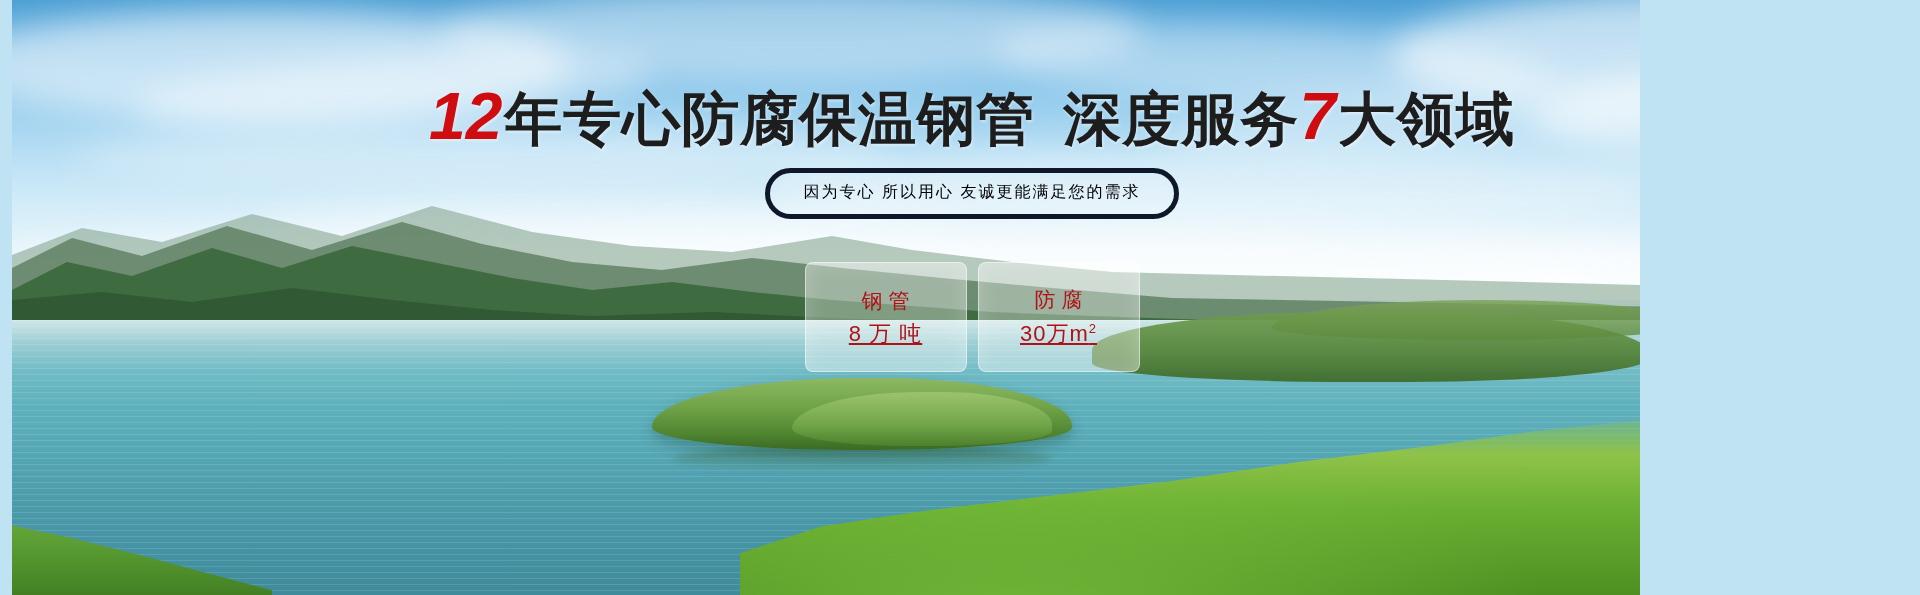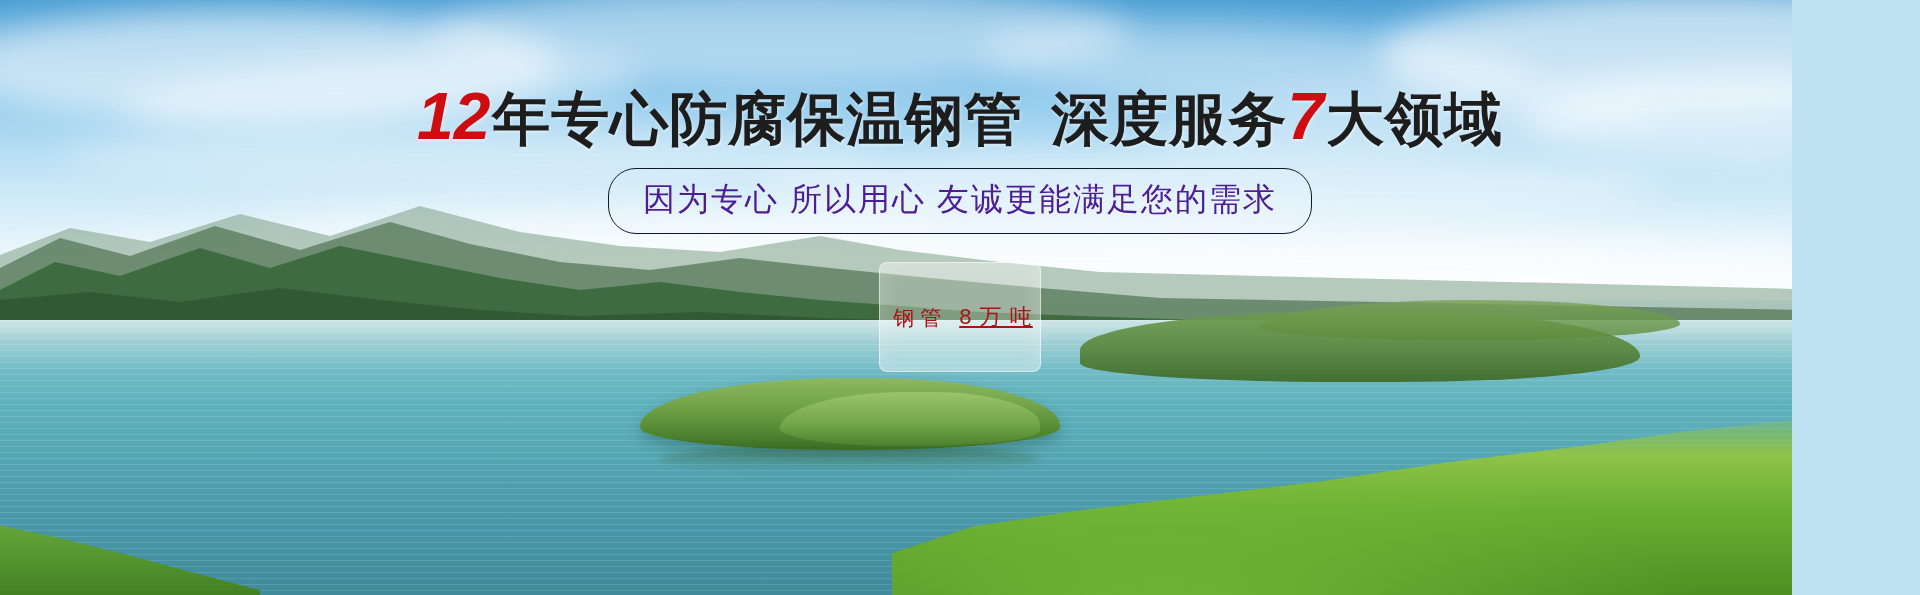--- a/index.html
+++ b/index.html
@@ -3,21 +3,21 @@
 <meta charset="utf-8">
 <title>Banner</title>
 <style>
   html,body{margin:0;padding:0;}
   body{
     width:1920px;height:595px;overflow:hidden;
     font-family:"Liberation Sans","DejaVu Sans",sans-serif;
     background:#bfe3f2;
   }
   #banner{
-    position:relative;width:1792px;height:595px;overflow:hidden;
+    position:relative;width:1628px;height:595px;overflow:hidden;margin-left:12px;
   }
 
   
   .sky{
     position:absolute;left:0;top:0;width:1920px;height:300px;
     background:
       linear-gradient(to bottom,
         #4d9fd4 0%,
         #63aede 10%,
         #7cbde6 22%,
@@ -143,40 +143,40 @@
     padding-right:2px;
   }
   .headline .sp{display:inline-block;width:28px;}
 
   .pill-wrap{
     position:absolute;left:0;top:168px;width:1920px;text-align:center;
   }
   .pill{
     display:inline-block;
     padding:9px 34px 11px;
-    border:1px solid #0f172a;
+    border:5px solid #0f172a;
     border-radius:28px;
-    font-size:32px;
-    color:#4c1d95;
+    font-size:16px;
+    color:#000000;
     letter-spacing:2px;
     background:rgba(255,255,255,0.06);
     white-space:nowrap;
   }
 
   .cards{
     position:absolute;left:0;top:262px;width:1920px;
     display:flex;justify-content:center;align-items:flex-start;gap:11px;
   }
   .card{
     width:160px;height:108px;
     border-radius:8px;
     background:rgba(255,255,255,0.34);
     border:1px solid rgba(255,255,255,0.55);
     box-shadow:inset 0 0 22px rgba(255,255,255,.22);
-    display:flex;flex-direction:row;align-items:center;justify-content:center;
+    display:flex;flex-direction:column;align-items:center;justify-content:center;
     gap:12px;
   }
   .card .c-title{
     font-size:21px;color:#b01117;letter-spacing:6px;
     text-indent:6px;font-weight:500;line-height:1;
   }
   .card .c-value{
     font-size:22px;color:#b01117;letter-spacing:1px;line-height:1;font-weight:500;text-decoration:underline;
   }
   .card .c-value sup{font-size:13px;vertical-align:super;}
@@ -236,18 +236,22 @@
       <div class="pill">因为专心 所以用心  友诚更能满足您的需求</div>
     </div>
 
     <div class="cards">
 
       <div class="card">
         <div class="c-title">钢管</div>
         <div class="c-value"><span>8 万 吨</span></div>
       </div>
 
+      <div class="card">
+        <div class="c-title">防腐</div>
+        <div class="c-value"><span>30万m</span><sup>2</sup></div>
+      </div>
 
 
     </div>
 
   </div>
 </div>
 
 </body></html>

